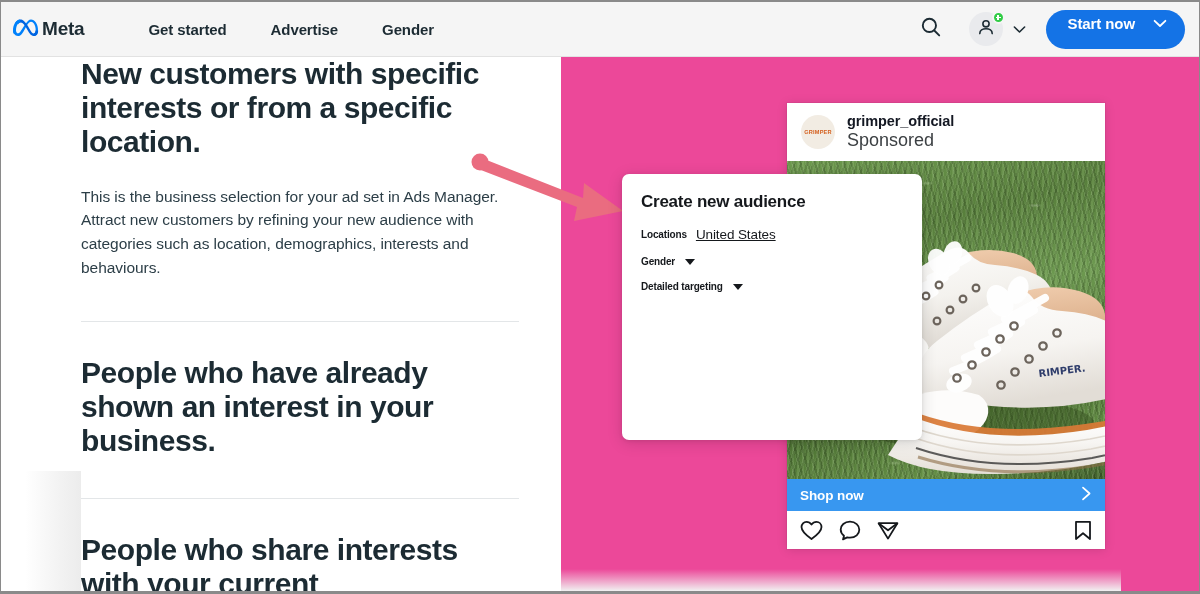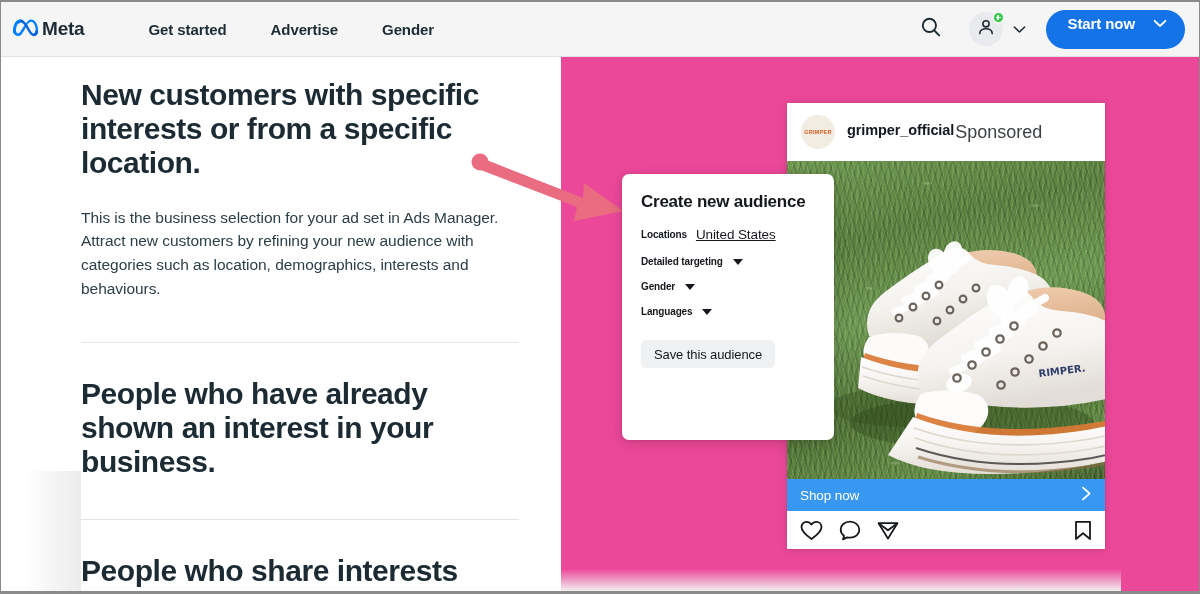--- a/index.html
+++ b/index.html
@@ -151,21 +151,21 @@
   }
 
   .headline {
     font-size: 30px;
     line-height: 1.13;
     font-weight: 600;
     color: #1c2b33;
     letter-spacing: -0.45px;
     max-width: 400px;
   }
-  #headline-1 { margin-top: 21px; }
+  #headline-1 { }
 
   .body-copy {
     font-size: 15.5px;
     line-height: 1.53;
     color: #2c3e47;
     max-width: 434px;
     margin-top: 26px;
     letter-spacing: -0.05px;
   }
 
@@ -235,21 +235,21 @@
     background: #f2ece3;
     display: flex; align-items: center; justify-content: center;
     flex-shrink: 0;
   }
   #ig-avatar span {
     font-size: 5.6px;
     font-weight: 700;
     color: #d4601f;
     letter-spacing: 0.2px;
   }
-  #ig-meta { display: flex; gap: 1px; }
+  #ig-meta { display: flex; flex-direction: column; gap: 1px; }
   #ig-username {
     font-size: 14.5px;
     font-weight: 700;
     color: #141823;
     letter-spacing: -0.1px;
   }
   #ig-sponsored {
     font-size: 18px;
     color: #3c4043;
   }
@@ -293,41 +293,41 @@
     height: 32px;
     background: #3897f0;
     display: flex;
     align-items: center;
     justify-content: space-between;
     padding: 0 13px;
     cursor: pointer;
   }
   #shop-now-bar .label {
     font-size: 13.5px;
-    font-weight: 400;
+    font-weight: 700;
     color: #ffffff;
     letter-spacing: -0.1px;
   }
 
   #ig-actions {
     height: 38px;
     display: flex;
     align-items: center;
     padding: 0 13px;
     gap: 16px;
   }
   #ig-actions .act { cursor: pointer; display:flex; }
   #ig-actions .spacer { margin-left: auto; }
 
   
   #audience-card {
     position: absolute;
     left: 621px;
     top: 172px;
-    width: 212px;
+    width: 300px;
     height: 266px;
     background: #ffffff;
     border-radius: 7px;
     box-shadow: 0 3px 16px rgba(0,0,0,0.14), 0 1px 4px rgba(0,0,0,0.09);
     z-index: 7;
     padding: 18px 19px 0 19px;
   }
   #audience-title {
     font-size: 17px;
     font-weight: 700;
@@ -623,30 +623,25 @@
   <div id="audience-card">
     <div id="audience-title">Create new audience</div>
 
     <div class="field-row">
       <span class="field-label">Locations</span>
       <span class="field-value">United States</span>
     </div>
 
 
     <div class="field-row">
+      <span class="field-label">Gender</span>
+      <span class="caret"></span>
+    </div>
+
+    <div class="field-row">
       <span class="field-label">Detailed targeting</span>
       <span class="caret"></span>
     </div>
 
-    <div class="field-row">
-      <span class="field-label">Gender</span>
-      <span class="caret"></span>
-    </div>
-
-    <div class="field-row">
-      <span class="field-label">Languages</span>
-      <span class="caret"></span>
-    </div>
-
-    <button id="save-audience-btn">Save this audience</button>
+
   </div>
 
 </div>
 
 </body></html>

